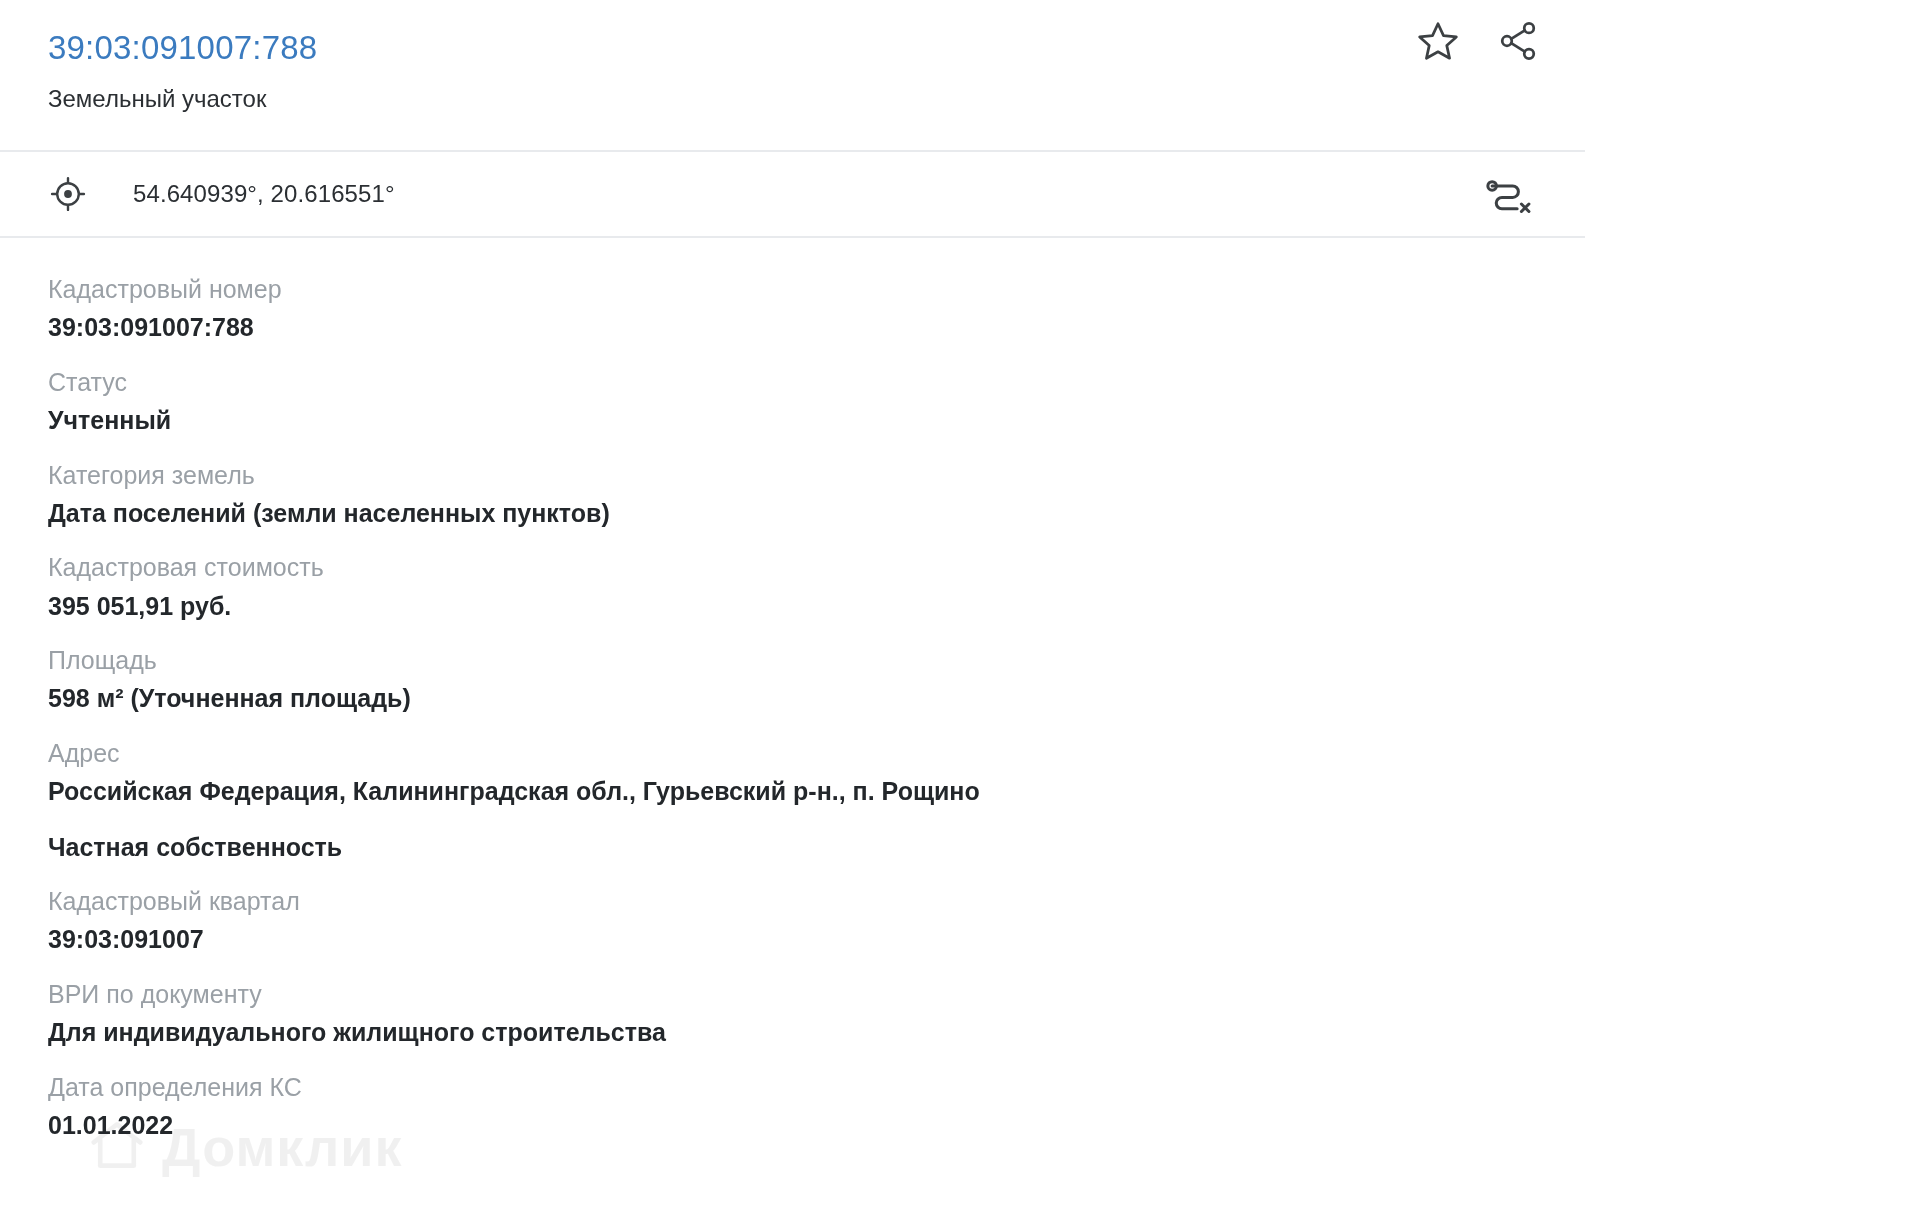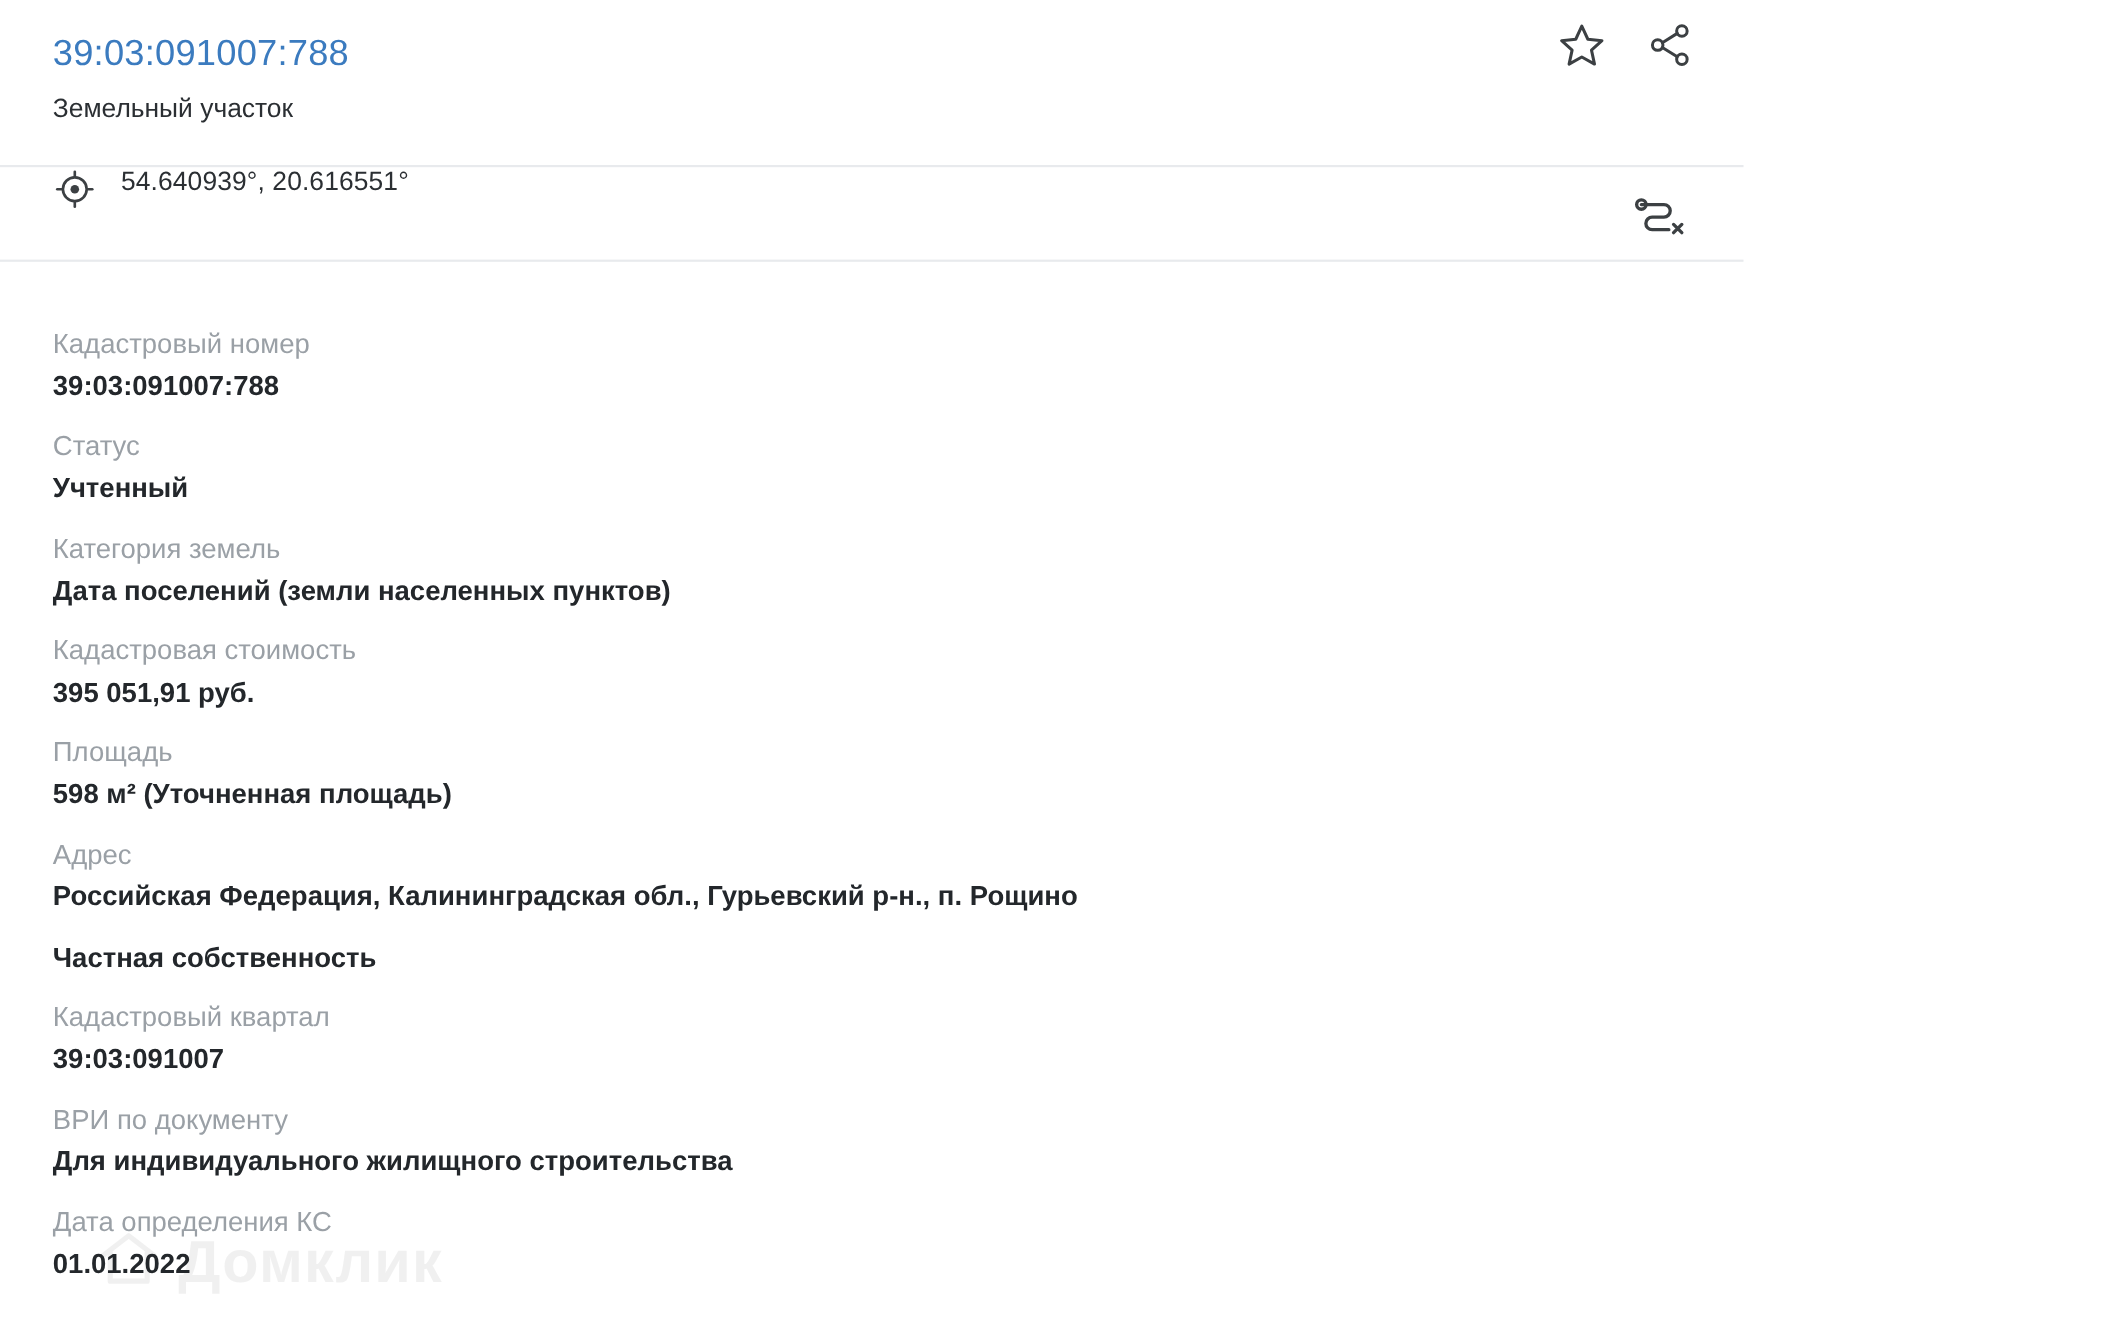--- a/index.html
+++ b/index.html
@@ -62,24 +62,25 @@
     justify-content: center;
     cursor: pointer;
   }
   .icon-btn svg { display: block; }
 
   
   .coords-row {
     position: relative;
     height: 86px;
     display: flex;
-    align-items: flex-start;
+    align-items: center;
     padding: 0 40px 0 48px;
     box-sizing: border-box;
     border-bottom: 2px solid #e8eaed;
+    gap: 23px;
   }
   .coords-target {
     width: 40px;
     height: 40px;
     flex: 0 0 auto;
     display: flex;
     align-items: center;
     justify-content: center;
     margin-right: 22px;
   }
@@ -98,21 +99,20 @@
     display: flex;
     align-items: center;
     justify-content: center;
     cursor: pointer;
   }
 
   
   .props {
     padding: 36px 48px 0 48px;
     box-sizing: border-box;
-    margin-top: 24px;
   }
   .prop {
     margin-bottom: 23px;
   }
   .prop-label {
     font-size: 25px;
     color: #9aa0a6;
     font-weight: 400;
     line-height: 1.25;
   }

